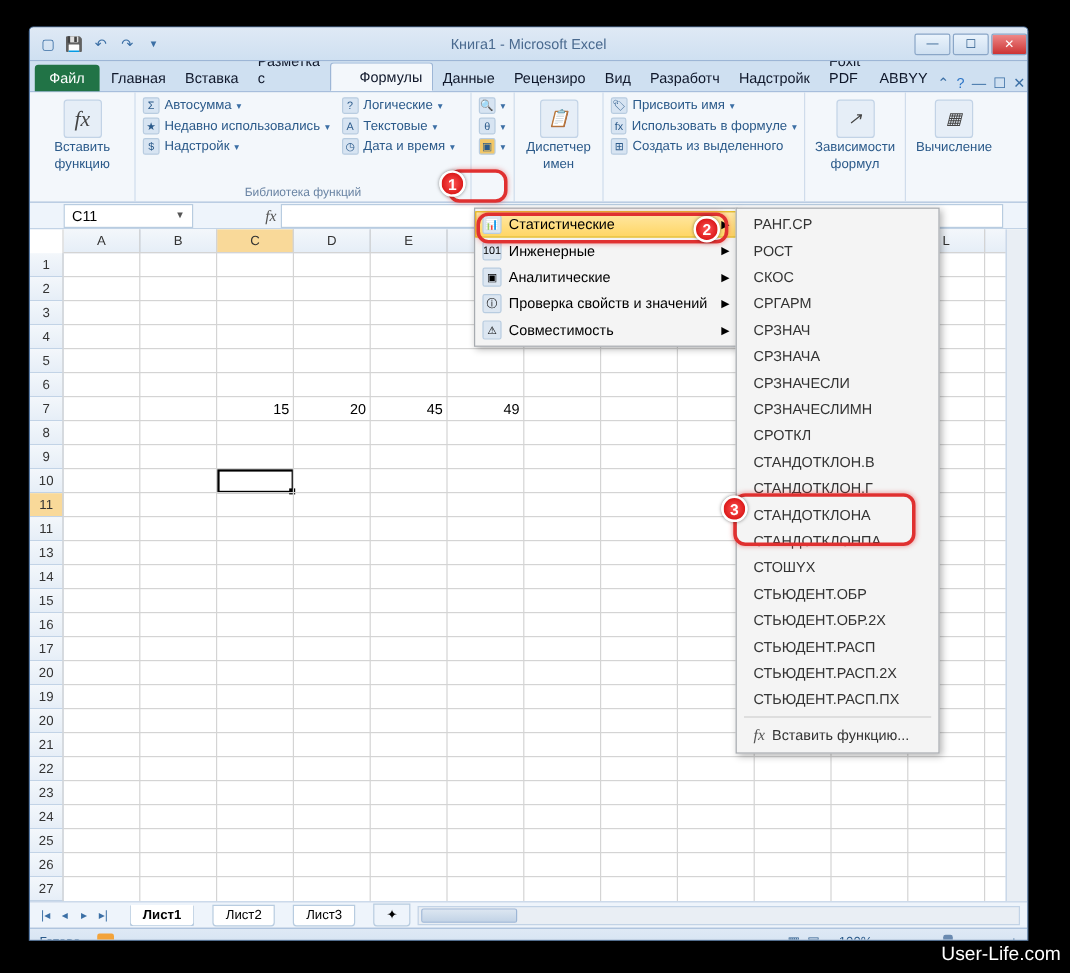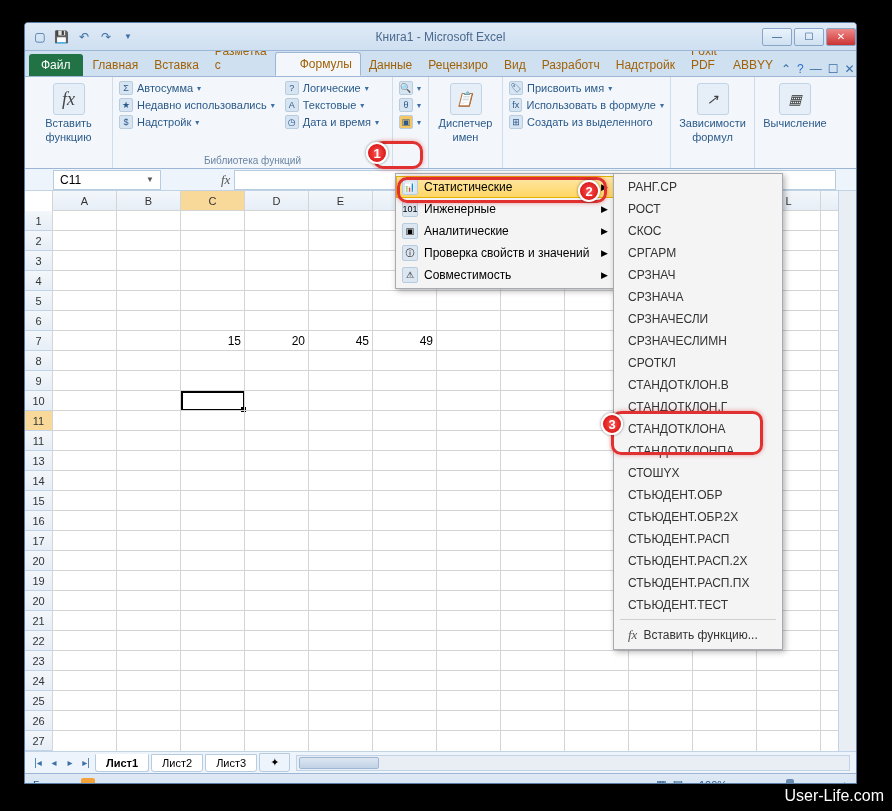--- a/index.html
+++ b/index.html
@@ -8,21 +8,21 @@
   .window { position:absolute; left:24px; top:22px; width:833px; height:762px; background:#fff; border:1px solid #5a7da8; border-radius:4px 4px 0 0; overflow:hidden; }
   .titlebar { height:28px; background:linear-gradient(#dfe9f5,#cfe0f1); display:flex; align-items:center; font-size:12px; border-bottom:1px solid #9db6d6; position:relative; }
   .titlebar .qat { display:flex; gap:4px; padding-left:6px; align-items:center; }
   .qat-icon { width:18px; height:18px; display:flex; align-items:center; justify-content:center; font-size:12px; color:#3b6fa5; }
   .titlebar .title { position:absolute; left:50%; transform:translateX(-50%); color:#4a6a8f; font-size:12px; }
   .win-btns { margin-left:auto; display:flex; }
   .win-btn { width:30px; height:18px; border:1px solid #8aa6c7; background:linear-gradient(#eaf3fc,#cfe0f1); margin-left:2px; border-radius:2px; font-size:10px; display:flex; align-items:center; justify-content:center; color:#2b5a8a; }
   .win-btn.close { background:linear-gradient(#e88,#c33); color:#fff; }
   .tabs { height:26px; background: #cfe0f1; display:flex; align-items:flex-end; padding-left:4px; font-size:12px; border-bottom:1px solid #9db6d6; }
   .file-tab { background:#217346; color:#fff; padding:4px 12px; border-radius:3px 3px 0 0; margin-right:2px; font-size:12px; }
-  .tab { padding:4px 8px; color:#a16207; cursor:default; }
+  .tab { padding:4px 8px; color:#0f172a; cursor:default; }
   .tab.active { background:#f3f7fb; border:1px solid #9db6d6; border-bottom:1px solid #f3f7fb; border-radius:3px 3px 0 0;padding-left:24px; }
   .tabs .right-icons { margin-left:auto; padding-right:8px; color:#3b6fa5; display:flex; gap:6px; font-size:12px;}
   .ribbon { height:92px; background:#f3f7fb; border-bottom:1px solid #9db6d6; display:flex; font-size:11px; color:#2b5a8a; position:relative;}
   .rgroup { border-right:1px solid #cfdceb; padding:4px 6px 2px 6px; display:flex; flex-direction:column; justify-content:space-between;}
   .rgroup .glabel { text-align:center; font-size:10px; color:#6a84a4; padding-top:2px;}
   .big-btn { display:flex; flex-direction:column; align-items:center; gap:2px; padding:2px 4px;}
   .big-icon { width:32px; height:32px; background:#e6eef7; border:1px solid #c2d3e6; border-radius:3px; display:flex; align-items:center; justify-content:center; font-style:italic; font-family: "Times New Roman", serif; font-size:18px; color:#444;}
   .stack { display:flex; flex-direction:column; gap:3px;}
   .r-item { display:flex; align-items:center; gap:4px; white-space:nowrap;}
   .r-item .small-ico { width:14px; height:14px; background:#d7e4f2; border:1px solid #b8cce0; border-radius:2px; font-size:9px; display:flex; align-items:center;justify-content:center; color:#2b5a8a;}
@@ -61,21 +61,21 @@
   .menu1 .mitem .mico { width:16px; height:16px; background:#dce6f1; border:1px solid #b8cce0; border-radius:2px; font-size:9px; display:flex; align-items:center; justify-content:center;}
   .menu1 .mitem .arrow { margin-left:auto; font-size:9px;}
   .menu2 { left:588px; top:150px; width:170px; z-index:4; max-height:560px;}
   .menu2 .mitem { padding:4px 14px; white-space:nowrap; color:#333;}
   .menu2 .sep { height:1px; background:#cfcfcf; margin:3px 6px;}
   .menu2 .mitem.fx { display:flex; gap:6px; align-items:center;}
   .menu2 .mitem.fx .mico { font-style:italic; font-family:"Times New Roman"; font-size:13px; color:#555;}
   .sheet-tabs { height:22px; background:#eef4fb; border-top:1px solid #c2d3e6; display:flex; align-items:center; font-size:11px; padding-left:6px;}
   .sheet-nav { display:flex; gap:2px; color:#3b6fa5; font-size:10px;}
   .sheet-nav span { width:14px; text-align:center;}
-  .stab { padding:2px 10px; border:1px solid #b8cce0; background:#fff; margin-left:2px; border-radius:0 0 3px 3px;}
+  .stab { padding:2px 10px; border:1px solid #b8cce0; background:#fff; margin-left:15px; border-radius:0 0 3px 3px;}
   .stab.active { font-weight:bold; background:#fff; border-top:1px solid #fff;}
   .statusbar { height:22px; background:linear-gradient(#dfe9f5,#cfe0f1); display:flex; align-items:center; font-size:11px; padding:0 8px; color:#2b5a8a; border-top:1px solid #9db6d6;}
   .statusbar .zoom { margin-left:auto; display:flex; align-items:center; gap:6px;}
   .zoom .slider { width:90px; height:4px; background:#b8cce0; position:relative; border-radius:2px;}
   .zoom .slider::after { content:""; position:absolute; left:45%; top:-4px; width:8px; height:12px; background:#6a8ab0; border-radius:2px;}
   .watermark { position:absolute; right:8px; bottom:6px; color:#fff; font-size:16px; font-family: Arial; z-index:10; text-shadow:0 0 3px #000;}
   .hscroll { flex:1; height:16px; background:#e9eef4; margin:0 6px; border:1px solid #c2d3e6; position:relative;}
   .hscroll .thumb{ position:absolute; left:2px; top:1px; width:80px; height:12px; background:linear-gradient(#dce6f1,#c2d3e6); border:1px solid #9db6d6; border-radius:2px;}
 </style>
 </head>
@@ -399,21 +399,20 @@
         <div class="mitem">СТАНДОТКЛОН.В</div>
         <div class="mitem">СТАНДОТКЛОН.Г</div>
         <div class="mitem">СТАНДОТКЛОНА</div>
         <div class="mitem">СТАНДОТКЛОНПА</div>
         <div class="mitem">СТОШYX</div>
         <div class="mitem">СТЬЮДЕНТ.ОБР</div>
         <div class="mitem">СТЬЮДЕНТ.ОБР.2Х</div>
         <div class="mitem">СТЬЮДЕНТ.РАСП</div>
         <div class="mitem">СТЬЮДЕНТ.РАСП.2Х</div>
         <div class="mitem">СТЬЮДЕНТ.РАСП.ПХ</div>
-        <div class="mitem">СТЬЮДЕНТ.ТЕСТ</div>
         <div class="sep"></div>
         <div class="mitem fx">
           <span class="mico">fx</span>
           <span>Вставить функцию...</span>
         </div>
       </div>
 
     <div class="callout c1"></div>
     <div class="badge b1">1</div>
     <div class="callout c2"></div>

